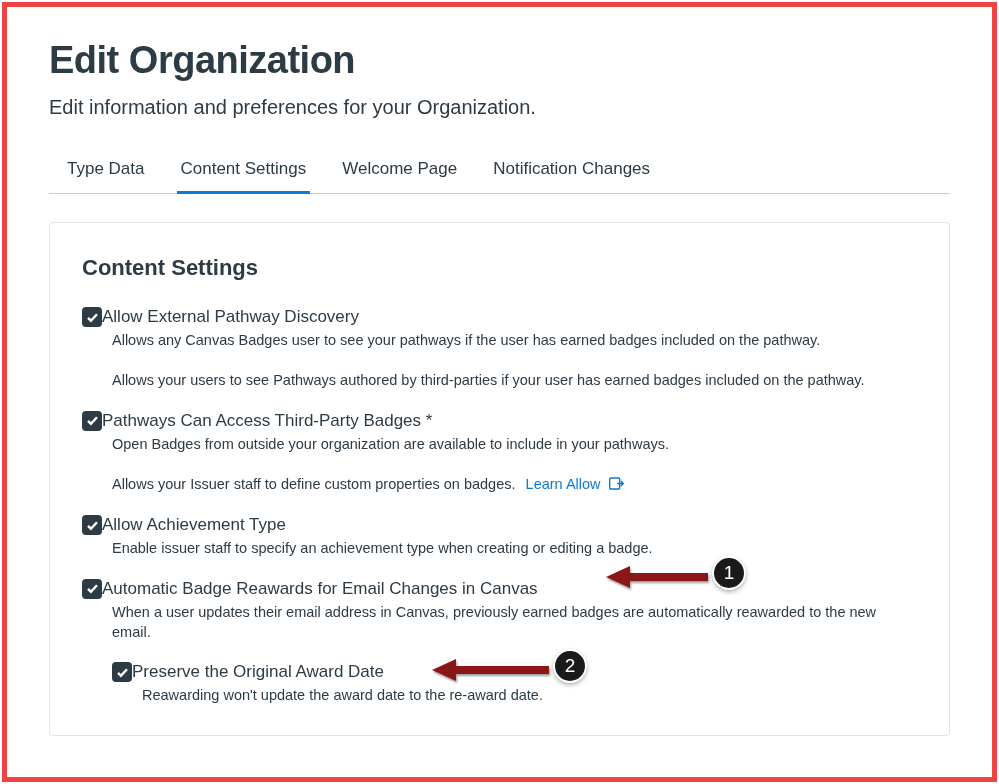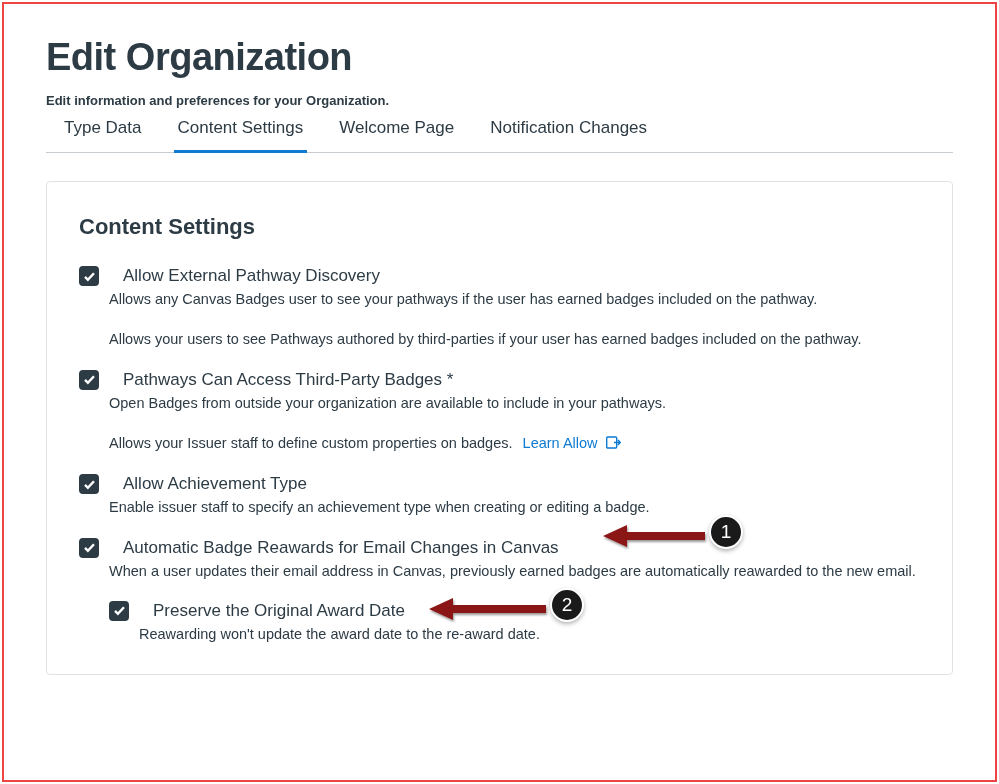--- a/index.html
+++ b/index.html
@@ -7,37 +7,38 @@
       margin: 0;
       padding: 0;
     }
     body {
       font-family: -apple-system, BlinkMacSystemFont, "Segoe UI", "Helvetica Neue", Arial, sans-serif;
       background: #fff;
       color: #2d3b45;
       padding: 2px;
     }
     .page-container {
-      border: 2px solid #ef4444;
+      border: 5px solid #ef4444;
       width: 995px;
       height: 780px;
       padding: 32px 42px 0 42px;
       overflow: hidden;
     }
     .page-title {
       font-size: 38px;
       font-weight: 700;
       color: #2d3b45;
       margin-bottom: 14px;
       letter-spacing: -0.5px;
     }
     .page-subtitle {
-      font-size: 13px;
-      font-weight: 700;
-      color: #2d3b45;
+      font-size: 20px;
+      font-weight: 400;
+      color: #2d3b45;
+      margin-bottom: 30px;
     }
     .tabs {
       display: flex;
       gap: 28px;
       border-bottom: 1px solid #c7cdd1;
       padding-left: 14px;
       margin-bottom: 28px;
     }
     .tab {
       font-size: 17px;
@@ -66,21 +67,21 @@
     .setting-item {
       margin-bottom: 20px;
       position: relative;
     }
     .setting-item.indented {
       margin-left: 30px;
     }
     .setting-row {
       display: flex;
       align-items: center;
-      gap: 24px;
+      gap: 0;
     }
     .checkbox {
       width: 20px;
       height: 20px;
       background: #2d3b45;
       border-radius: 4px;
       display: flex;
       align-items: center;
       justify-content: center;
       flex-shrink: 0;

